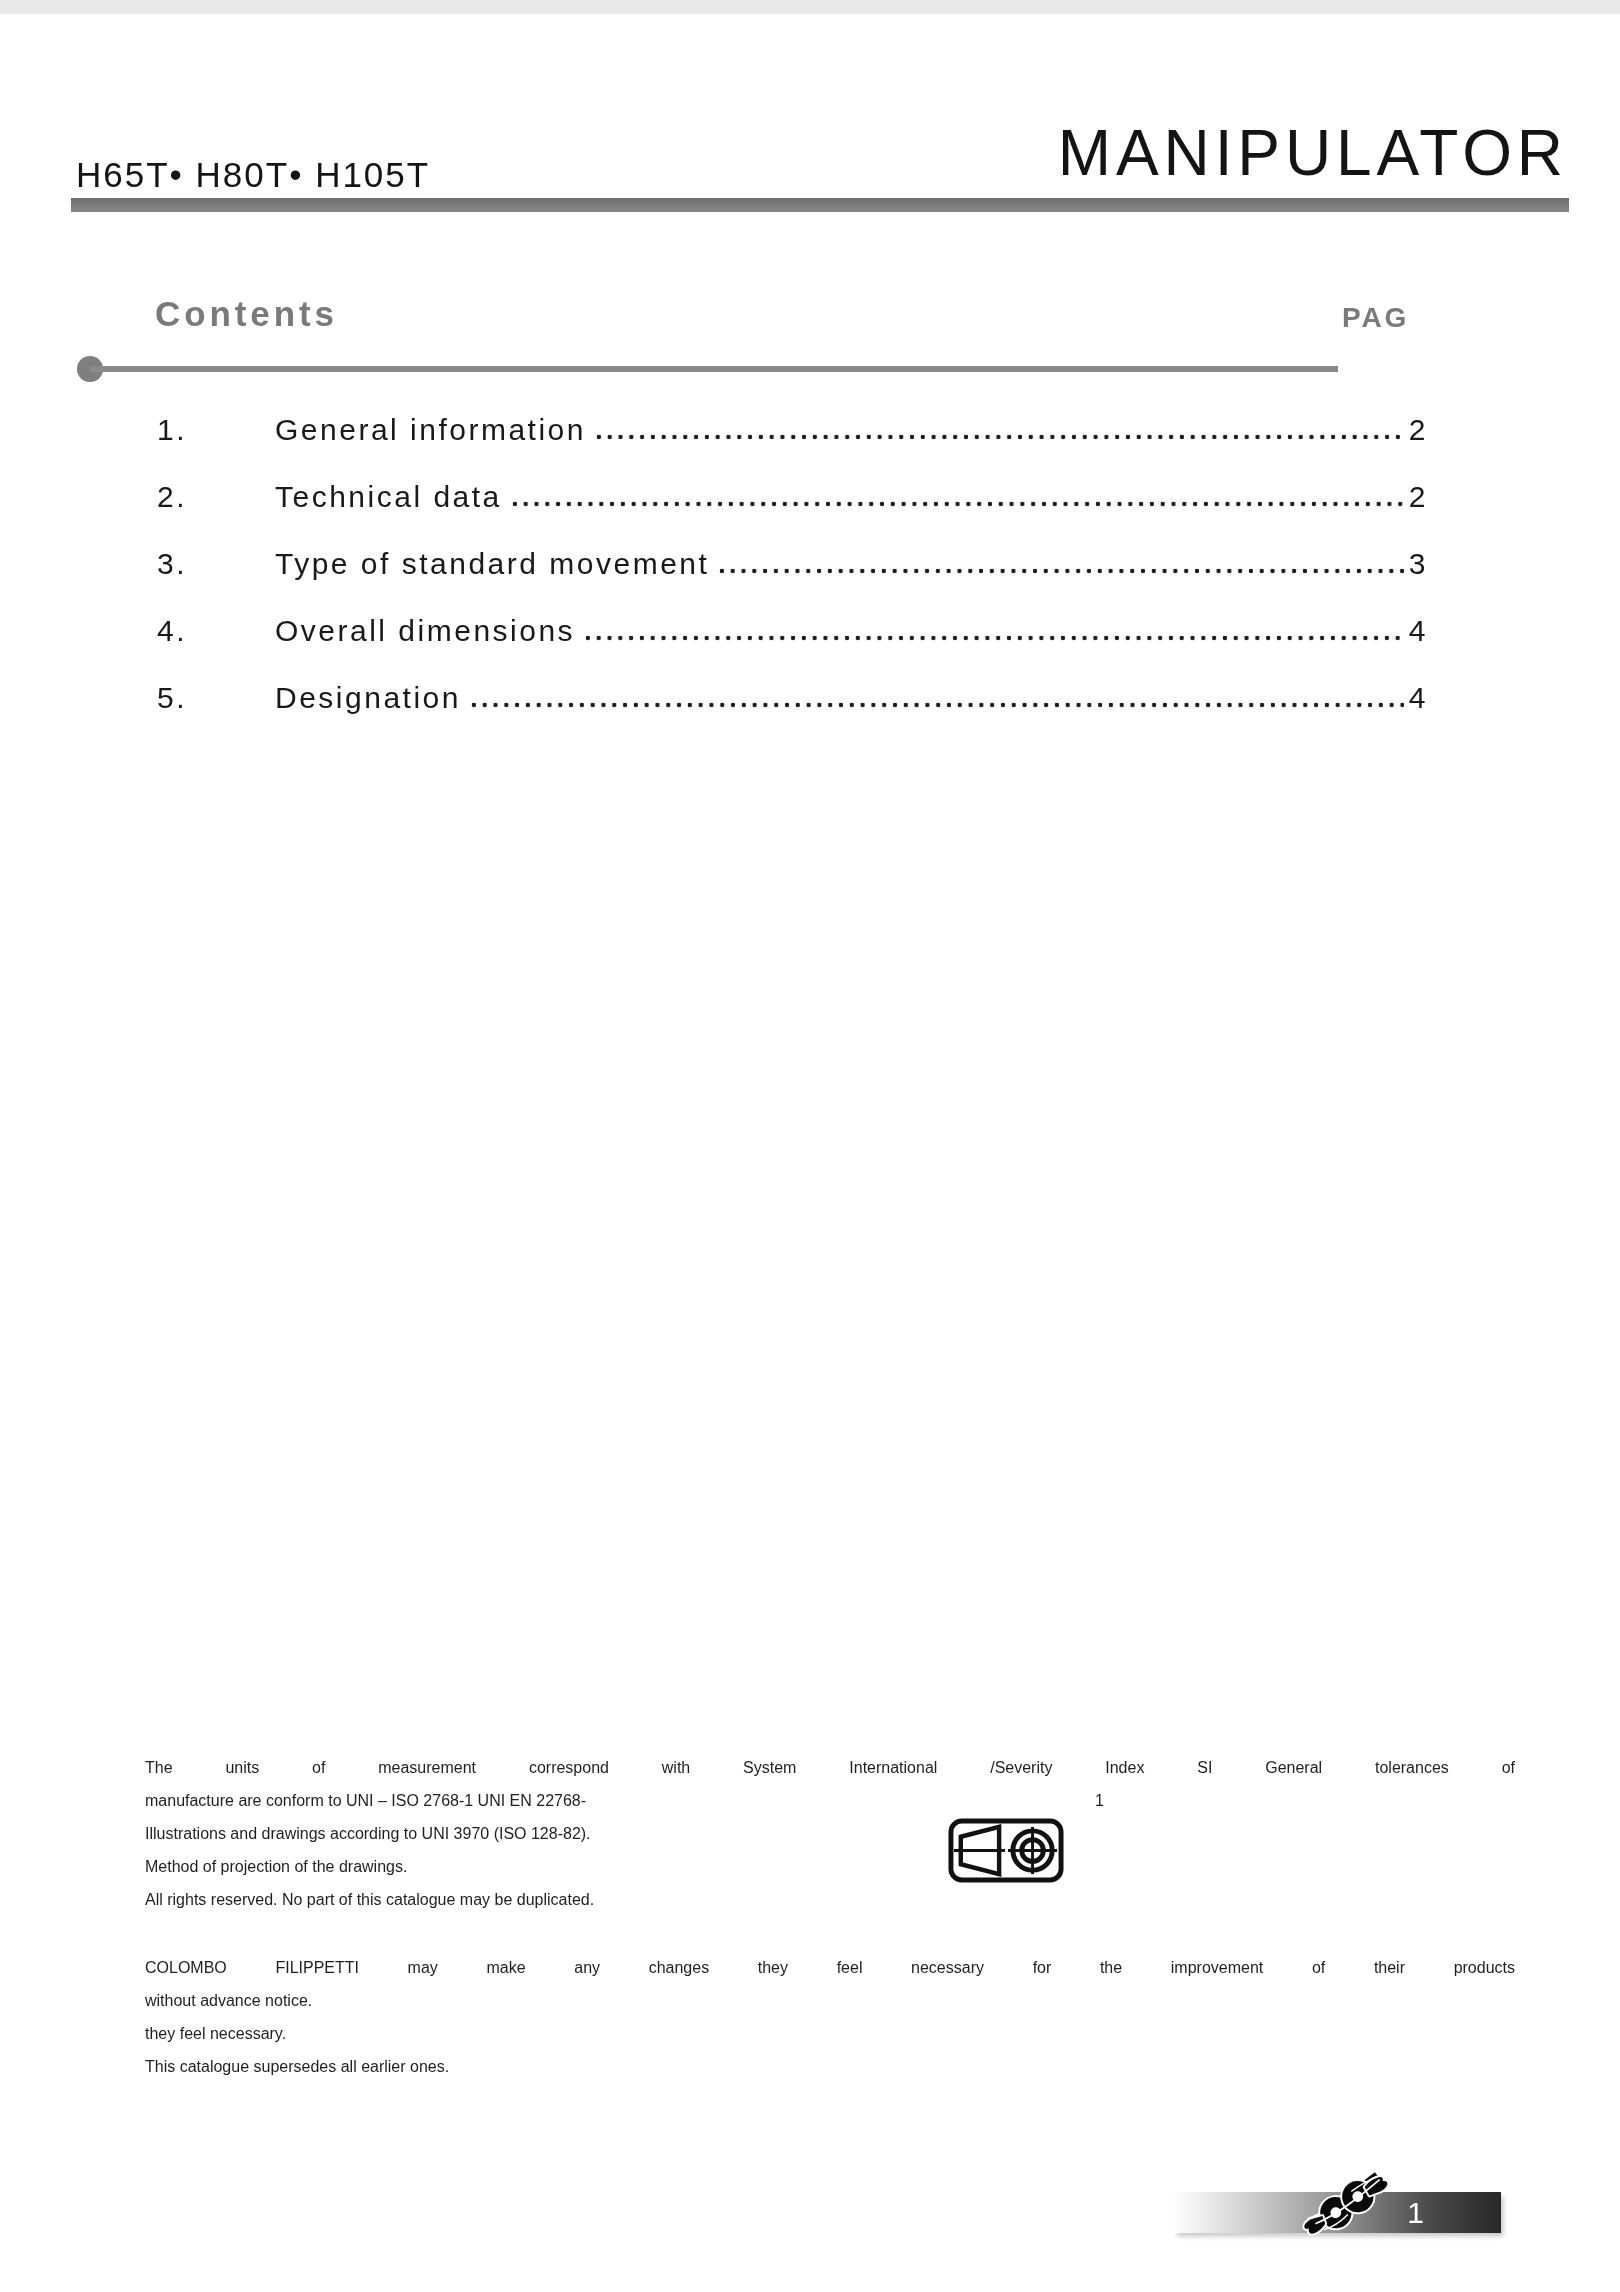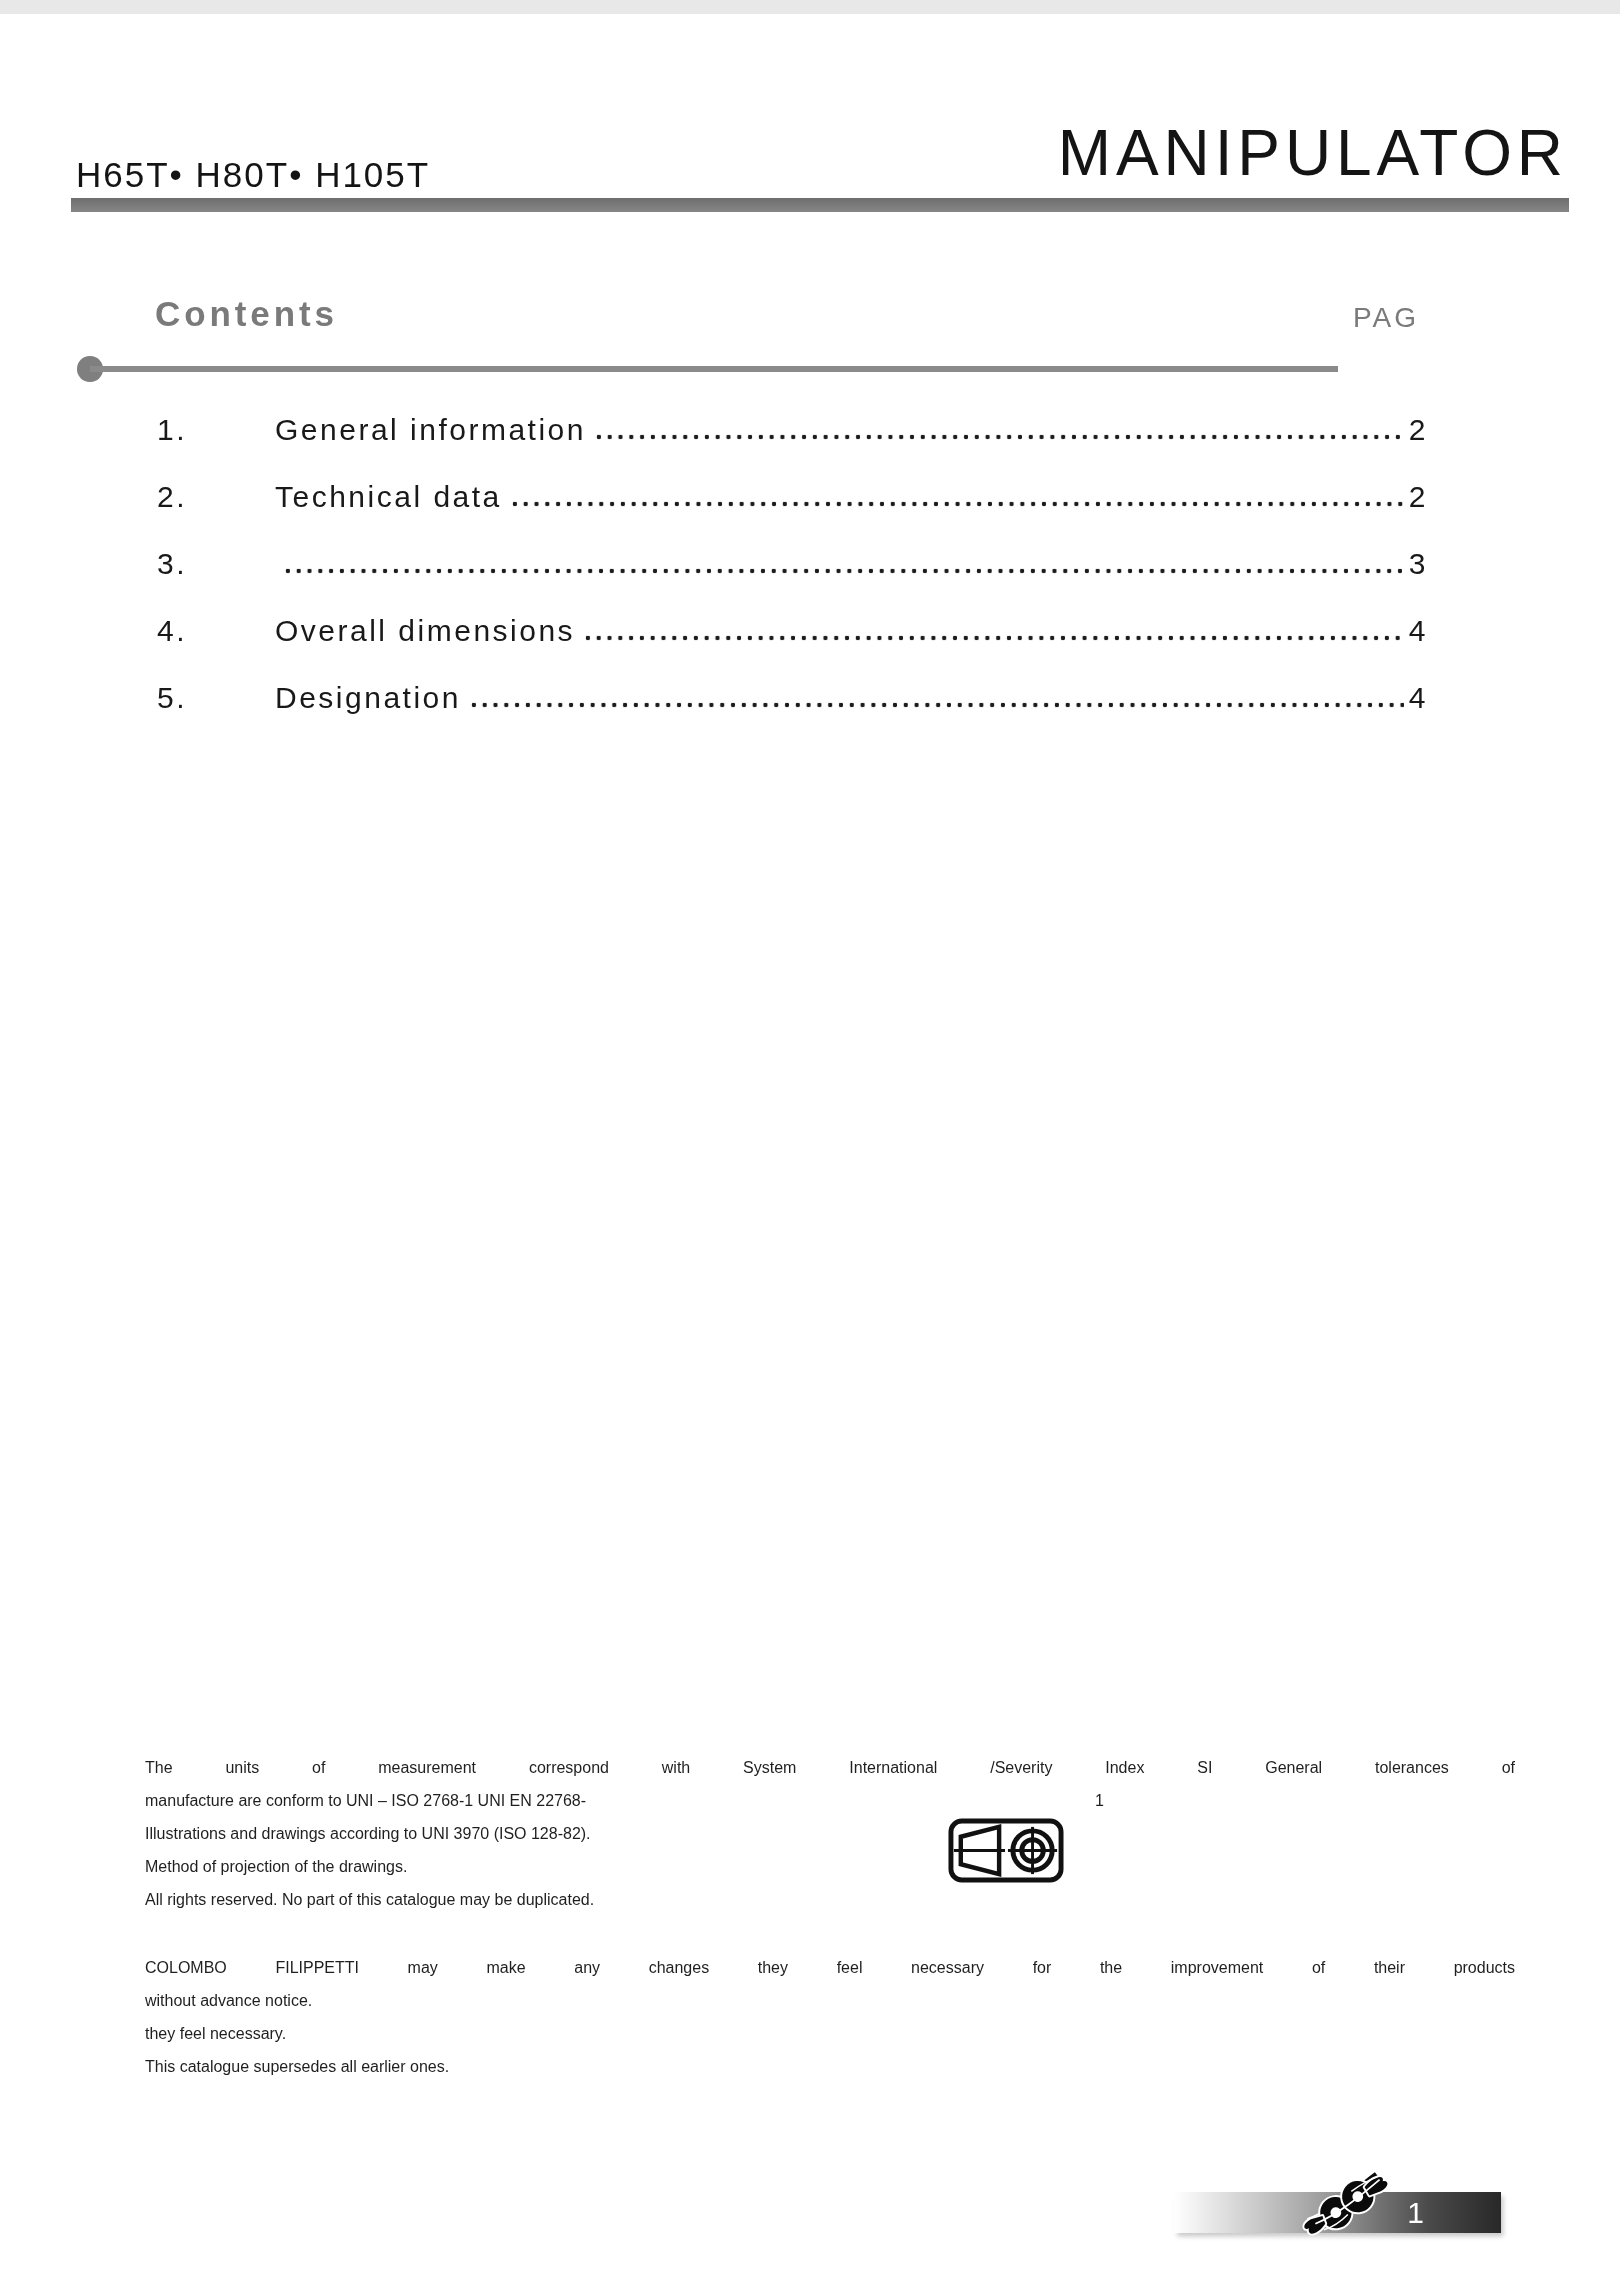--- a/index.html
+++ b/index.html
@@ -26,22 +26,22 @@
   .header-bar{
     position:absolute;left:71px;top:184px;width:1498px;height:13.7px;
     background:linear-gradient(#6e6e6e,#868686);
   }
   
   .contents-title{
     position:absolute;left:155px;top:280px;
     font-size:35px;font-weight:bold;letter-spacing:3.9px;color:#7a7a7a;
   }
   .pag-label{
-    position:absolute;left:1342px;top:288px;width:88px;text-align:center;
-    font-size:28px;font-weight:normal;letter-spacing:2.9px;color:#7a7a7a;
+    position:absolute;left:1342px;top:288px;width:88px;text-align:left;
+    font-size:28px;font-weight:bold;letter-spacing:2.9px;color:#7a7a7a;
   }
   .rule-dot{
     position:absolute;left:77px;top:342px;width:25.5px;height:25.5px;border-radius:50%;
     background:#7f7f7f;
   }
   .rule-line{
     position:absolute;left:90px;top:352px;width:1248px;height:5.9px;
     background:#8a8a8a;
   }
   
@@ -113,20 +113,21 @@
       <span class="toc-page">2</span>
     </div>
     <div class="toc-row">
       <span class="toc-num">2.</span>
       <span class="toc-label">Technical data</span>
       <span class="toc-leader"></span>
       <span class="toc-page">2</span>
     </div>
     <div class="toc-row">
       <span class="toc-num">3.</span>
+      <span class="toc-label">Type of standard movement</span>
       <span class="toc-leader"></span>
       <span class="toc-page">3</span>
     </div>
     <div class="toc-row">
       <span class="toc-num">4.</span>
       <span class="toc-label">Overall dimensions</span>
       <span class="toc-leader"></span>
       <span class="toc-page">4</span>
     </div>
     <div class="toc-row">

